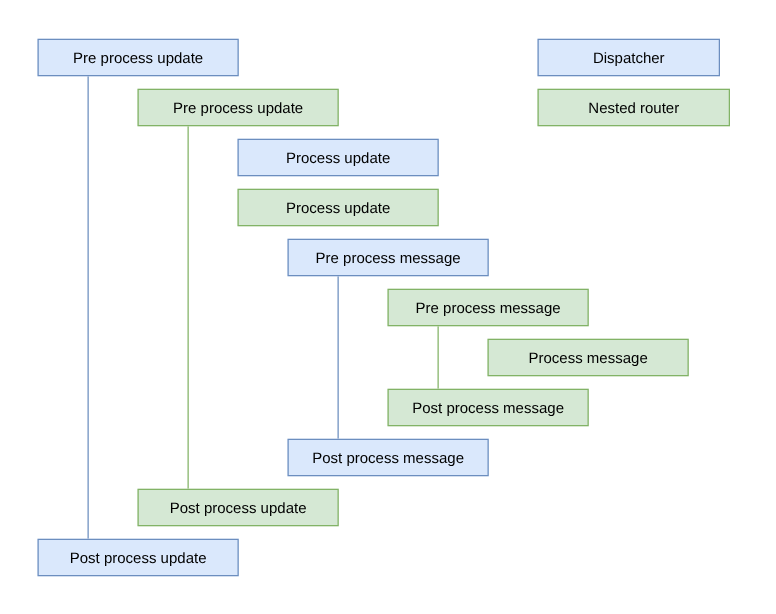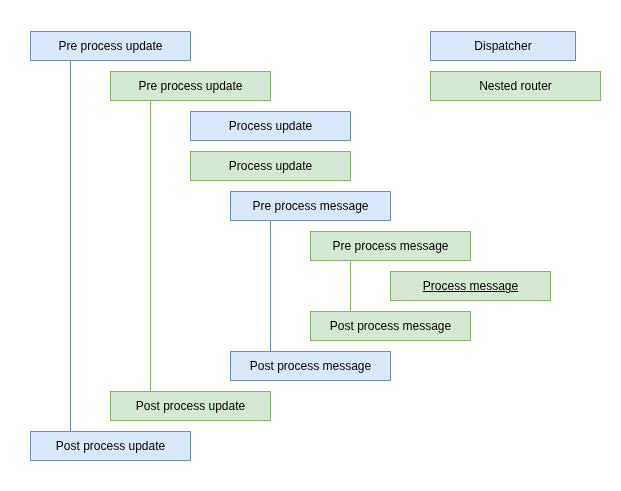--- a/index.html
+++ b/index.html
@@ -40,20 +40,20 @@
     <div class="connector" style="left: 70px; top: 61px; height: 370px; background: rgb(108, 142, 191);"></div>
     <div class="connector" style="left: 150px; top: 101px; height: 290px; background: rgb(130, 179, 102);"></div>
     <div class="connector" style="left: 270px; top: 221px; height: 130px; background: rgb(108, 142, 191);"></div>
     <div class="connector" style="left: 350px; top: 261px; height: 50px; background: rgb(130, 179, 102);"></div>
     <div class="node" style="left: 30px; top: 31px; width: 161px; height: 30px; background: rgb(218, 232, 252); border-color: rgb(108, 142, 191); color: rgb(0, 0, 0);">Pre process update</div>
     <div class="node" style="left: 110px; top: 71px; width: 161px; height: 30px; background: rgb(213, 232, 212); border-color: rgb(130, 179, 102); color: rgb(0, 0, 0);">Pre process update</div>
     <div class="node" style="left: 190px; top: 111px; width: 161px; height: 30px; background: rgb(218, 232, 252); border-color: rgb(108, 142, 191); color: rgb(0, 0, 0);">Process update</div>
     <div class="node" style="left: 190px; top: 151px; width: 161px; height: 30px; background: rgb(213, 232, 212); border-color: rgb(130, 179, 102); color: rgb(0, 0, 0);">Process update</div>
     <div class="node" style="left: 230px; top: 191px; width: 161px; height: 30px; background: rgb(218, 232, 252); border-color: rgb(108, 142, 191); color: rgb(0, 0, 0);">Pre process message</div>
     <div class="node" style="left: 310px; top: 231px; width: 161px; height: 30px; background: rgb(213, 232, 212); border-color: rgb(130, 179, 102); color: rgb(0, 0, 0);">Pre process message</div>
-    <div class="node" style="left: 390px; top: 271px; width: 161px; height: 30px; background: rgb(213, 232, 212); border-color: rgb(130, 179, 102); color: rgb(0, 0, 0); text-decoration: underline;">Process message</div>
+    <div class="node" style="left: 390px; top: 271px; width: 161px; height: 30px; background: rgb(213, 232, 212); border-color: rgb(130, 179, 102); color: rgb(0, 0, 0);">Process message</div>
     <div class="node" style="left: 310px; top: 311px; width: 161px; height: 30px; background: rgb(213, 232, 212); border-color: rgb(130, 179, 102); color: rgb(0, 0, 0);">Post process message</div>
     <div class="node" style="left: 230px; top: 351px; width: 161px; height: 30px; background: rgb(218, 232, 252); border-color: rgb(108, 142, 191); color: rgb(0, 0, 0);">Post process message</div>
     <div class="node" style="left: 110px; top: 391px; width: 161px; height: 30px; background: rgb(213, 232, 212); border-color: rgb(130, 179, 102); color: rgb(0, 0, 0);">Post process update</div>
     <div class="node" style="left: 30px; top: 431px; width: 161px; height: 30px; background: rgb(218, 232, 252); border-color: rgb(108, 142, 191); color: rgb(0, 0, 0);">Post process update</div>
     <div class="node" style="left: 430px; top: 31px; width: 146px; height: 30px; background: rgb(218, 232, 252); border-color: rgb(108, 142, 191); color: rgb(0, 0, 0);">Dispatcher</div>
-    <div class="node" style="left: 430px; top: 71px; width: 171px; height: 30px; background: rgb(213, 232, 212); border-color: rgb(130, 179, 102); color: rgb(0, 0, 0);">Nested router</div>
+    <div class="node" style="left: 430px; top: 71px; width: 154px; height: 30px; background: rgb(213, 232, 212); border-color: rgb(130, 179, 102); color: rgb(0, 0, 0);">Nested router</div>
   </div>
 
 </body></html>

